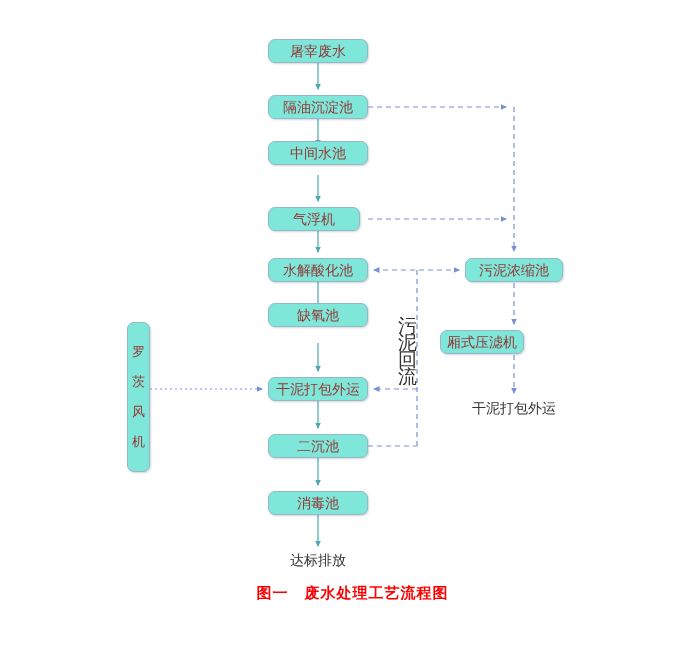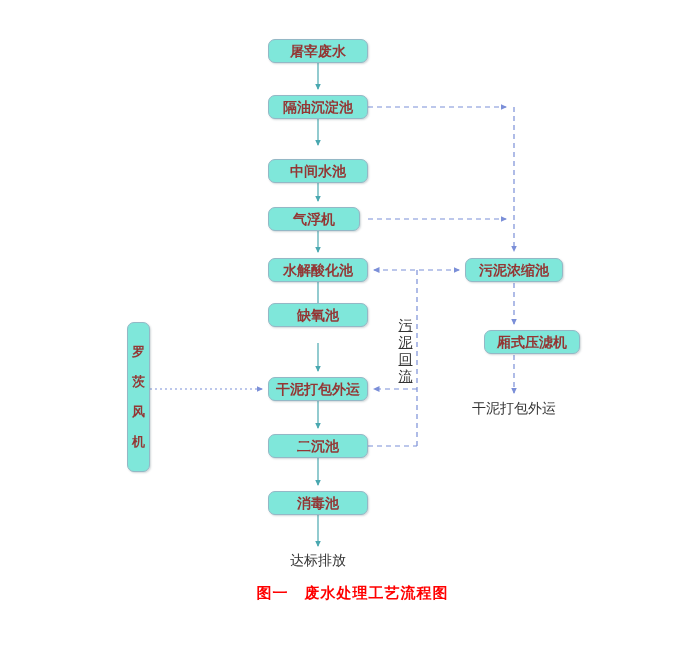--- a/index.html
+++ b/index.html
@@ -13,42 +13,40 @@
     position:absolute;
     background:var(--box-fill,#7fe7da);
     border:1px solid var(--box-border,#94b8c6);
     border-radius:7px;
     color:var(--box-text,#943634);
     font-size:14px;
     text-align:center;
     line-height:22px;
     height:24px;
     box-shadow:1px 1px 2px rgba(90,110,120,0.28);
-    font-weight:bold;
   }
   .box-v {
     height:auto;
     line-height:30px;
     padding:14px 0;
     font-size:13px;
     word-break:break-all;
   }
   .lbl {
     position:absolute;
     color:var(--plain-text,#333333);
     font-size:14px;
     text-align:center;
   }
   .lbl-v {
     width:15px;
-    font-size:14px;
+    font-size:19px;
     line-height:17px;
     word-break:break-all;
     text-align:center;
-    text-decoration:underline;
   }
   .caption {
     position:absolute;
     left:0; top:584px; width:100%;
     text-align:center;
     color:var(--caption,#ff0000);
     font-size:15px;
     font-weight:bold;
     letter-spacing:1px;
     padding-left:29px;
@@ -95,30 +93,30 @@
     <line class="dashed-line" x1="514" y1="355" x2="514" y2="393" marker-end="url(#ah-dash)"></line>
     <line class="dashed-line" x1="368" y1="446" x2="417" y2="446"></line>
     <line class="dashed-line" x1="417" y1="446" x2="417" y2="270"></line>
     <line class="dashed-line" x1="417" y1="389" x2="374" y2="389" marker-end="url(#ah-dash)"></line>
 
     <line class="dotted-line" x1="150" y1="389" x2="262" y2="389" marker-end="url(#ah-dash)"></line>
   </svg>
 
   <div class="box" style="left:268px;top:39px;width:100px">屠宰废水</div>
   <div class="box" style="left:268px;top:95px;width:100px">隔油沉淀池</div>
-  <div class="box" style="left:268px;top:159px;width:100px">中间水池</div>
+  <div class="box" style="left:268px;top:141px;width:100px">中间水池</div>
   <div class="box" style="left:268px;top:207px;width:92px">气浮机</div>
   <div class="box" style="left:268px;top:258px;width:100px">水解酸化池</div>
   <div class="box" style="left:268px;top:303px;width:100px">缺氧池</div>
   <div class="box" style="left:268px;top:377px;width:100px">干泥打包外运</div>
   <div class="box" style="left:268px;top:434px;width:100px">二沉池</div>
   <div class="box" style="left:268px;top:491px;width:100px">消毒池</div>
 
   <div class="box" style="left:465px;top:258px;width:98px">污泥浓缩池</div>
-  <div class="box" style="left:484px;top:330px;width:96px">厢式压滤机</div>
+  <div class="box" style="left:440px;top:330px;width:84px">厢式压滤机</div>
 
   <div class="box box-v" style="left:127px;top:322px;width:23px">罗茨风机</div>
 
   <div class="lbl" style="left:464px;top:400px;width:100px">干泥打包外运</div>
   <div class="lbl" style="left:268px;top:552px;width:100px">达标排放</div>
   <div class="lbl lbl-v" style="left:398px;top:317px">污泥回流</div>
 
   <div class="caption">图一　废水处理工艺流程图</div>
 
 </div>

